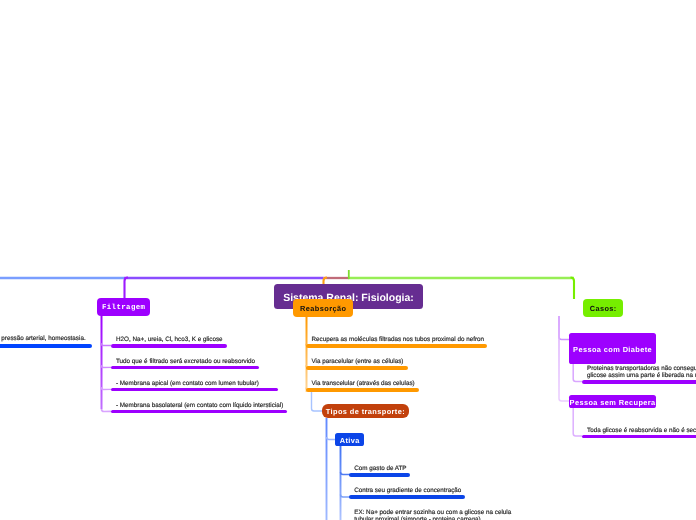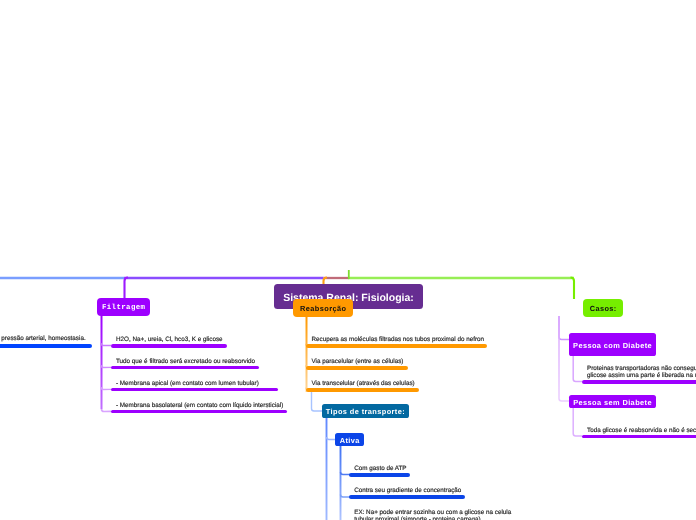--- a/index.html
+++ b/index.html
@@ -115,48 +115,48 @@
 <div class="node lvl1" style="left:293px;top:298.5px;width:60px;height:18px;background:#FF9900;color:#111;">
   <span>Reabsorção</span>
 </div>
 <div class="leaf" style="left:311.5px;top:336.2px;">Recupera as moléculas filtradas nos tubos proximal do nefron</div>
 <div class="bar" style="left:306px;top:344.4px;width:181px;background:#FF9900;"></div>
 <div class="leaf" style="left:311.5px;top:357.8px;">Via paracelular (entre as células)</div>
 <div class="bar" style="left:306px;top:366px;width:102px;background:#FF9900;"></div>
 <div class="leaf" style="left:311.5px;top:379.9px;">Via transcelular (através das celulas)</div>
 <div class="bar" style="left:306px;top:388.1px;width:113px;background:#FF9900;"></div>
 
-<div class="node lvl2" style="left:322px;top:404px;width:86.5px;height:13.5px;background:#0369a1;color:#fff;">
+<div class="node lvl2" style="left:322px;top:404px;width:86.5px;height:13.5px;background:#c2410c;color:#fff;border-radius:6px;">
   <span>Tipos de transporte:</span>
 </div>
 
 <div class="node lvl2" style="left:335px;top:433px;width:29px;height:12.5px;background:#0B45E8;color:#fff;justify-content:center;">
   <span>Ativa</span>
 </div>
 <div class="leaf" style="left:354.2px;top:464.5px;">Com gasto de ATP</div>
 <div class="bar" style="left:349.4px;top:472.7px;width:60.5px;background:#0B45E8;"></div>
 <div class="leaf" style="left:354.2px;top:487px;">Contra seu gradiente de concentração</div>
 <div class="bar" style="left:349.4px;top:495.2px;width:115.4px;background:#0B45E8;"></div>
 <div class="leaf" style="left:354.2px;top:508.6px;">
   <span>EX: Na+ pode entrar sozinha ou com a glicose na celula</span><br>
   <span>tubular proximal (simporte - proteina carrega)</span>
 </div>
 
 <div class="node lvl1" style="left:583px;top:298.5px;width:40px;height:18px;background:#76EE00;color:#111;">
   <span>Casos:</span>
 </div>
 
-<div class="node lvl2" style="left:569px;top:333.2px;width:86.8px;height:23px;background:#9D00FF;color:#fff;">
+<div class="node lvl2" style="left:569px;top:333.2px;width:86.8px;height:31px;background:#9D00FF;color:#fff;">
   <span>Pessoa com Diabete</span>
 </div>
 <div class="leaf" style="left:587px;top:364.8px;">
   <span>Proteinas transportadoras não conseguem transportar toda</span><br>
   <span>glicose assim uma parte é liberada na urina</span>
 </div>
 <div class="bar" style="left:582px;top:379.7px;width:140px;background:#9D00FF;"></div>
 
 <div class="node lvl2" style="left:569px;top:394.5px;width:86.8px;height:13.2px;background:#9D00FF;color:#fff;">
-  <span>Pessoa sem Diabete</span>
+  <span>Pessoa sem Recupera</span>
 </div>
 <div class="leaf" style="left:587px;top:426.8px;">Toda glicose é reabsorvida e não é secretada</div>
 <div class="bar" style="left:582px;top:434.6px;width:140px;background:#9D00FF;"></div>
 
 </div>
 
 </body></html>

